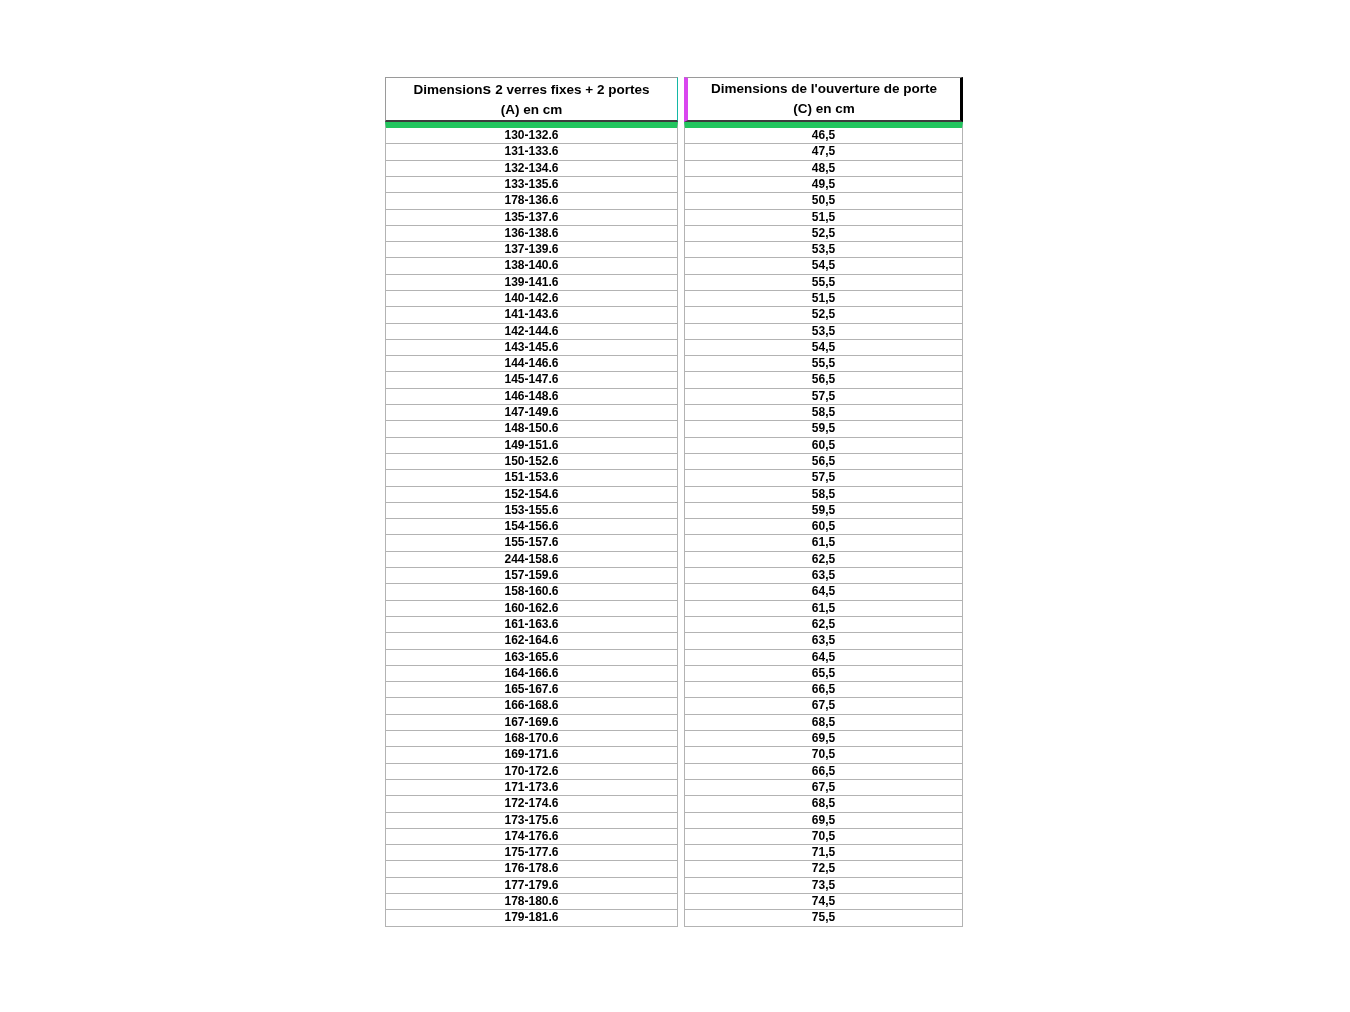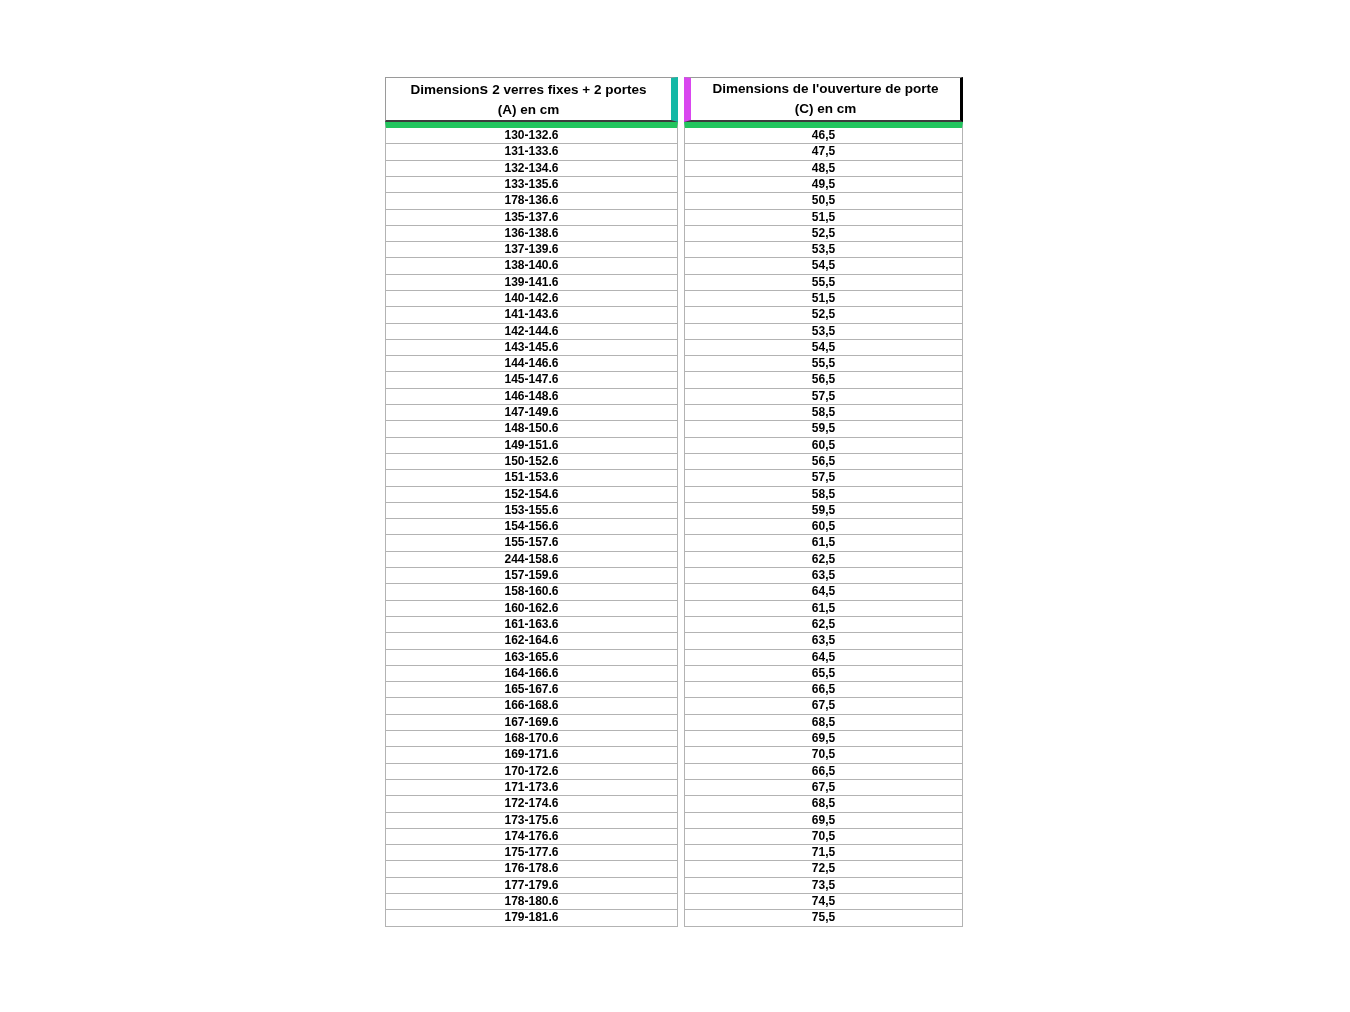--- a/index.html
+++ b/index.html
@@ -37,24 +37,24 @@
     padding: 0;
   }
   th {
     font-size: 13.5px;
     line-height: 1.45;
     height: 41px;
     border: 1px solid #9a9a9a;
     border-bottom: 2px solid #3c3c3c;
   }
   th.th-a {
-    border-right: 7px solid #14b8a6;
+    border-right: 1px solid #14b8a6;
   }
   th.th-c {
-    border-left: 7px solid #d946ef;
+    border-left: 4px solid #d946ef;
     border-right: 3px solid #000000;
   }
   td {
     font-size: 12px;
     height: 15.3px;
     line-height: 15.3px;
     border-left: 1px solid #b3b3b3;
     border-right: 1px solid #b3b3b3;
     border-bottom: 1px solid #b3b3b3;
   }

